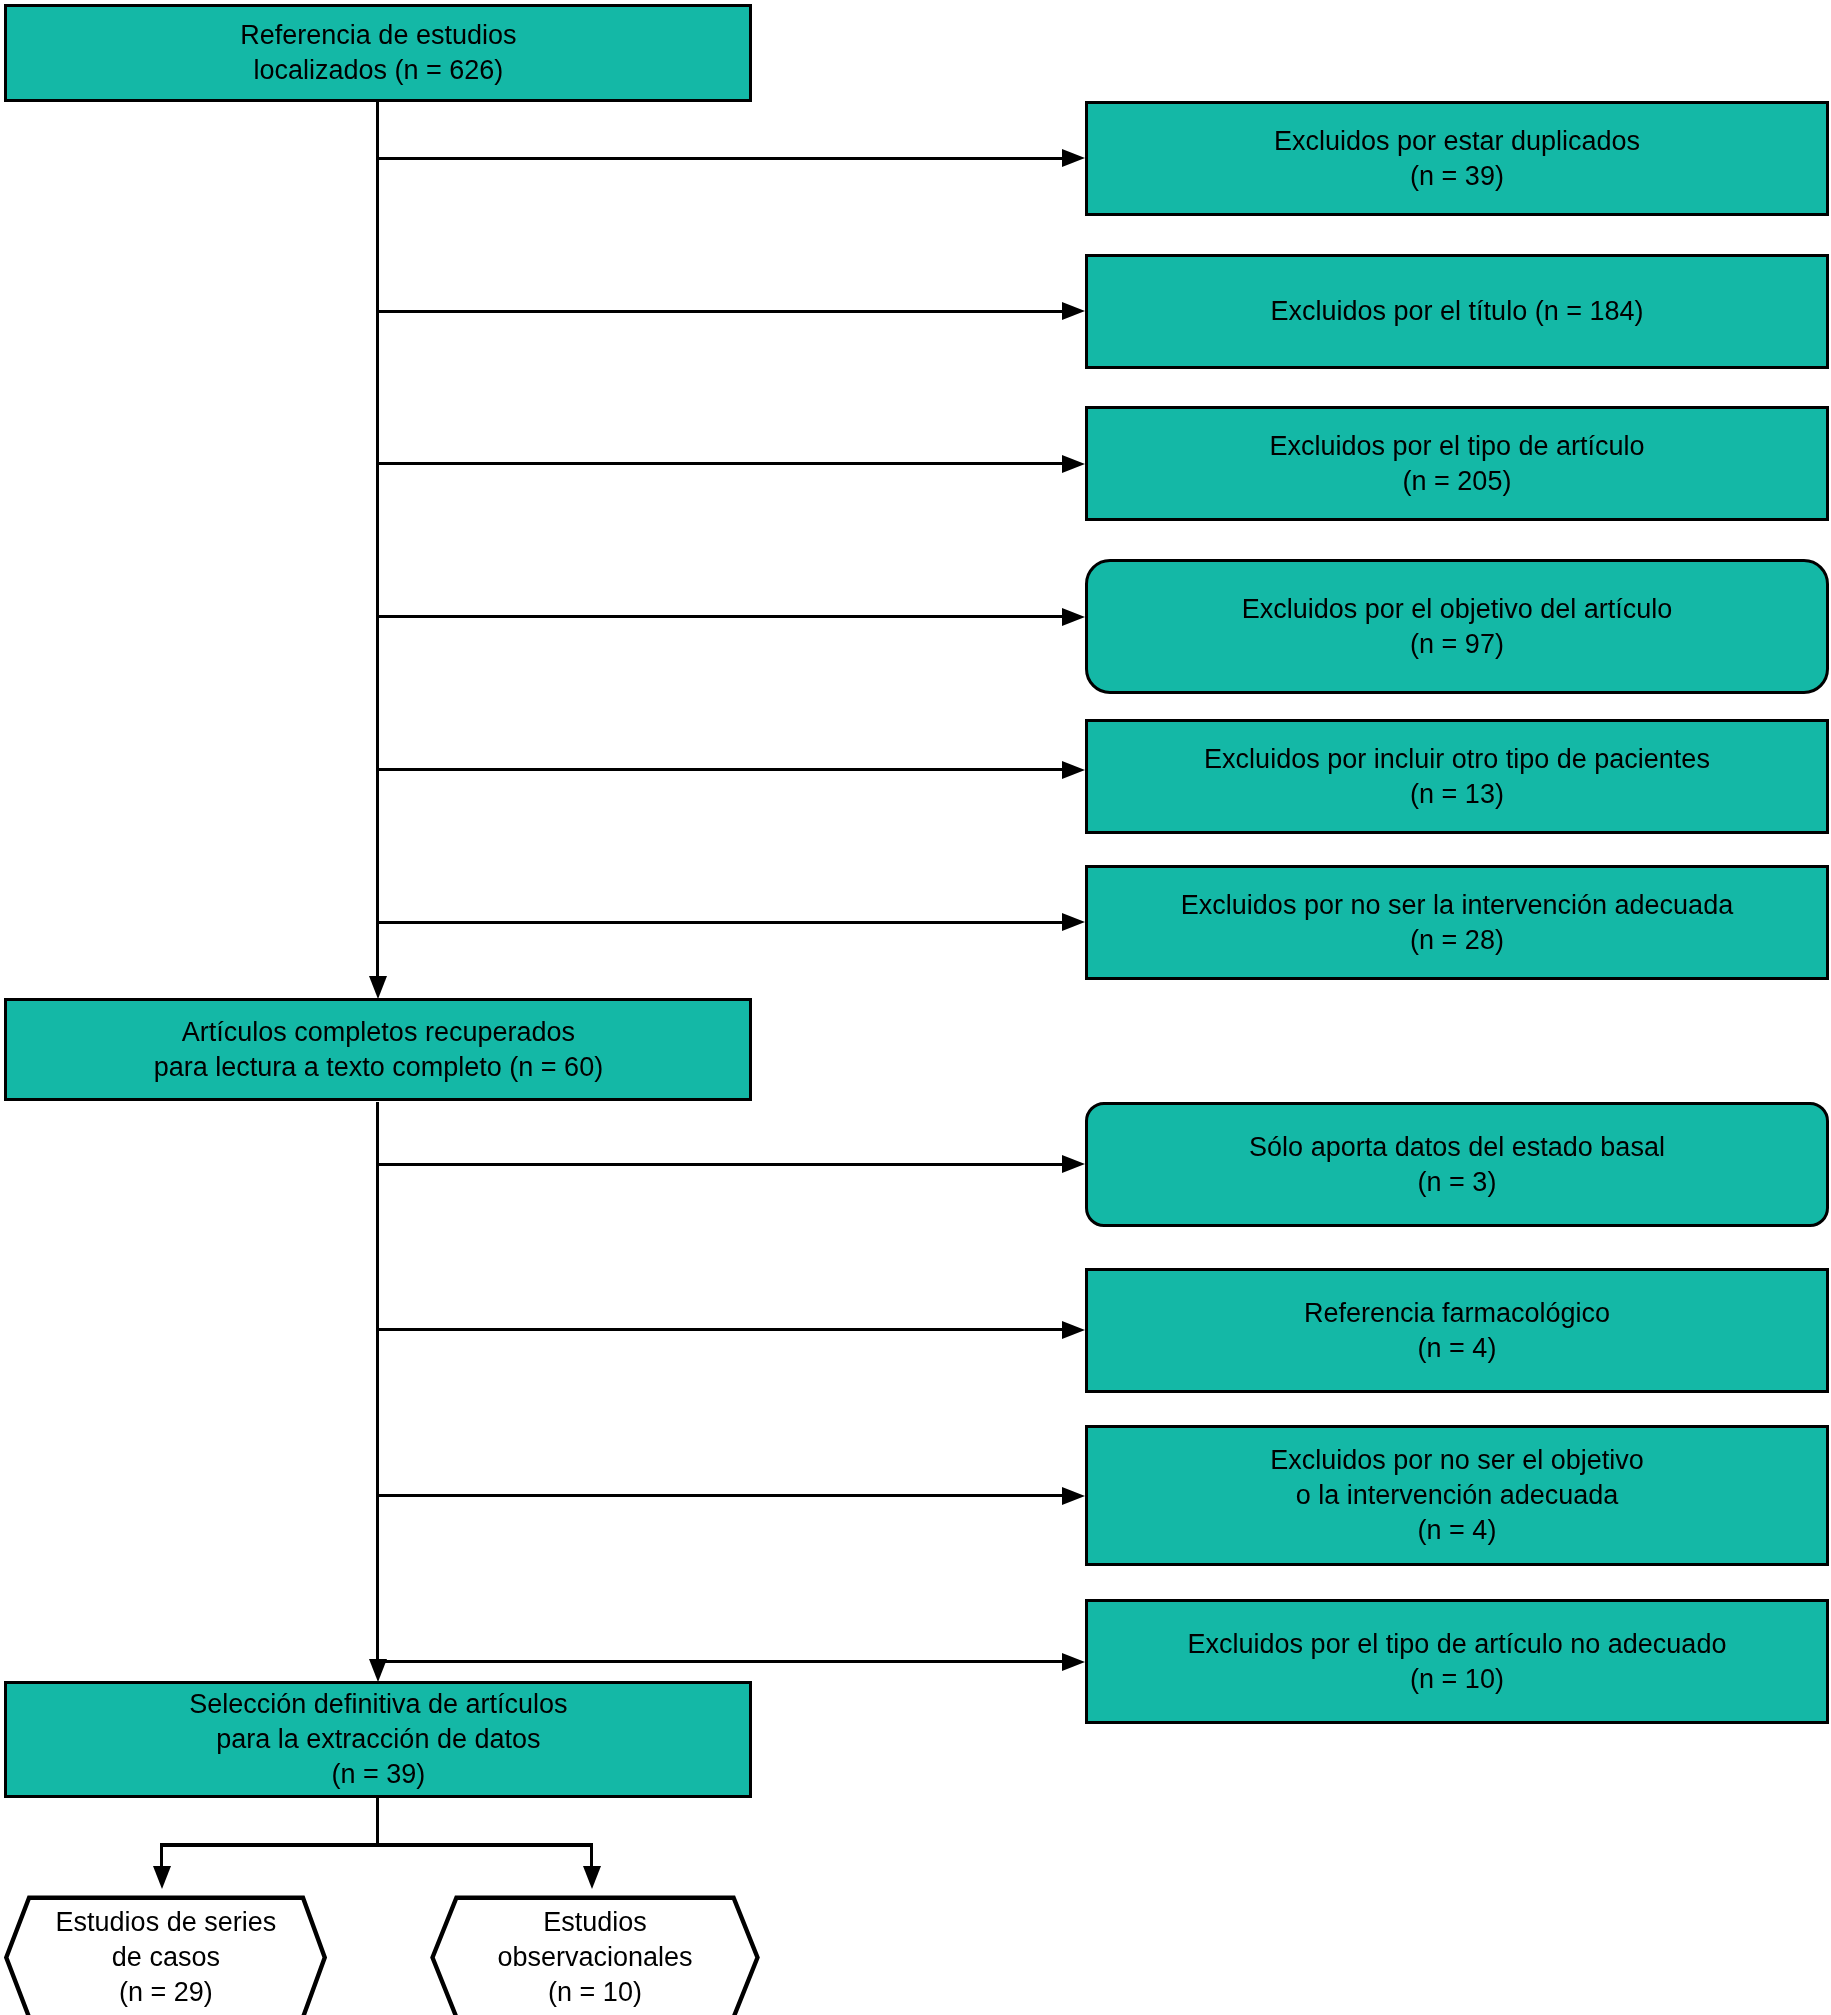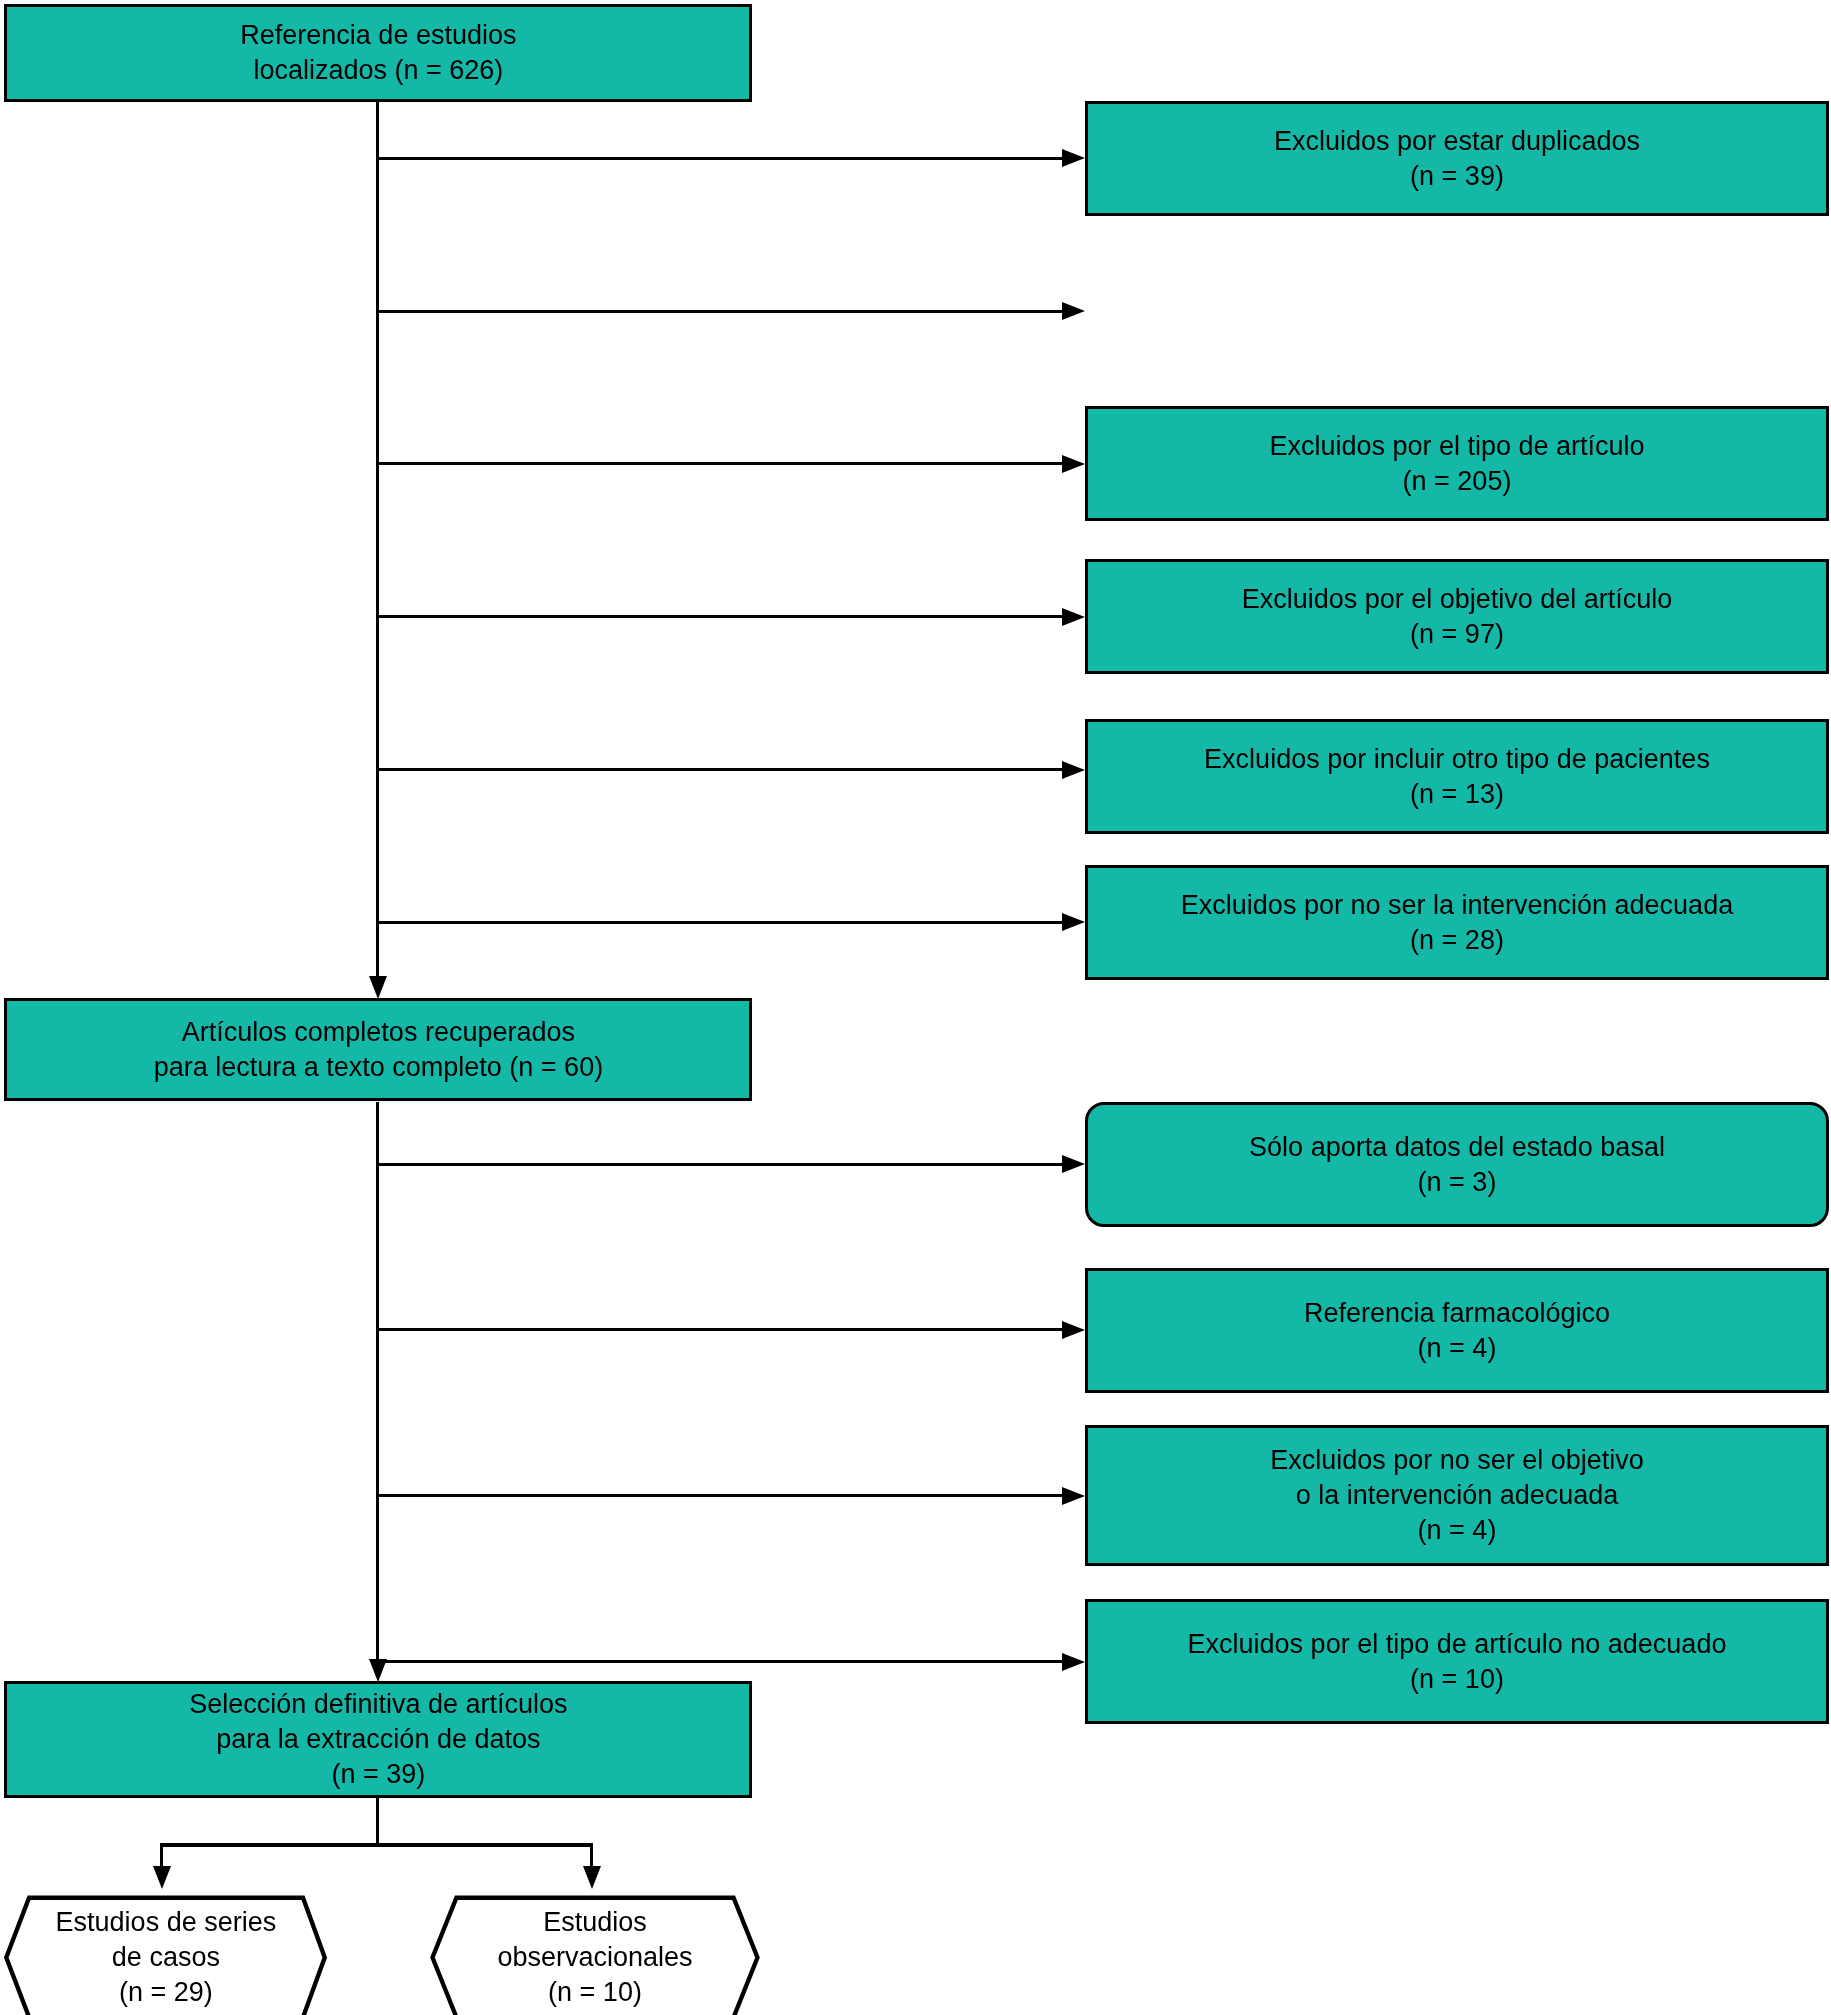--- a/index.html
+++ b/index.html
@@ -97,27 +97,30 @@
     <div class="txt-line">Selección definitiva de artículos</div>
     <div class="txt-line">para la extracción de datos</div>
     <div class="txt-line">(n = 39)</div>
   </div>
 
   <div class="box" style="left:1085px; top:101px; width:744px; height:115px;">
     <div class="txt-line">Excluidos por estar duplicados</div>
     <div class="txt-line">(n = 39)</div>
   </div>
 
+  <div class="box" style="left:1085px; top:254px; width:744px; height:115px;">
+    <div class="txt-line">Excluidos por el título (n = 184)</div>
+  </div>
 
   <div class="box" style="left:1085px; top:406px; width:744px; height:115px;">
     <div class="txt-line">Excluidos por el tipo de artículo</div>
     <div class="txt-line">(n = 205)</div>
   </div>
 
-  <div class="box" style="left:1085px; top:559px; width:744px; height:115px;">
+  <div class="box" style="left:1085px; top:559px; width:744px; height:135px;border-radius:25px;">
     <div class="txt-line">Excluidos por el objetivo del artículo</div>
     <div class="txt-line">(n = 97)</div>
   </div>
 
   <div class="box" style="left:1085px; top:712px; width:744px; height:115px;margin-top:7px;">
     <div class="txt-line">Excluidos por incluir otro tipo de pacientes</div>
     <div class="txt-line">(n = 13)</div>
   </div>
 
   <div class="box" style="left:1085px; top:865px; width:744px; height:115px;">

